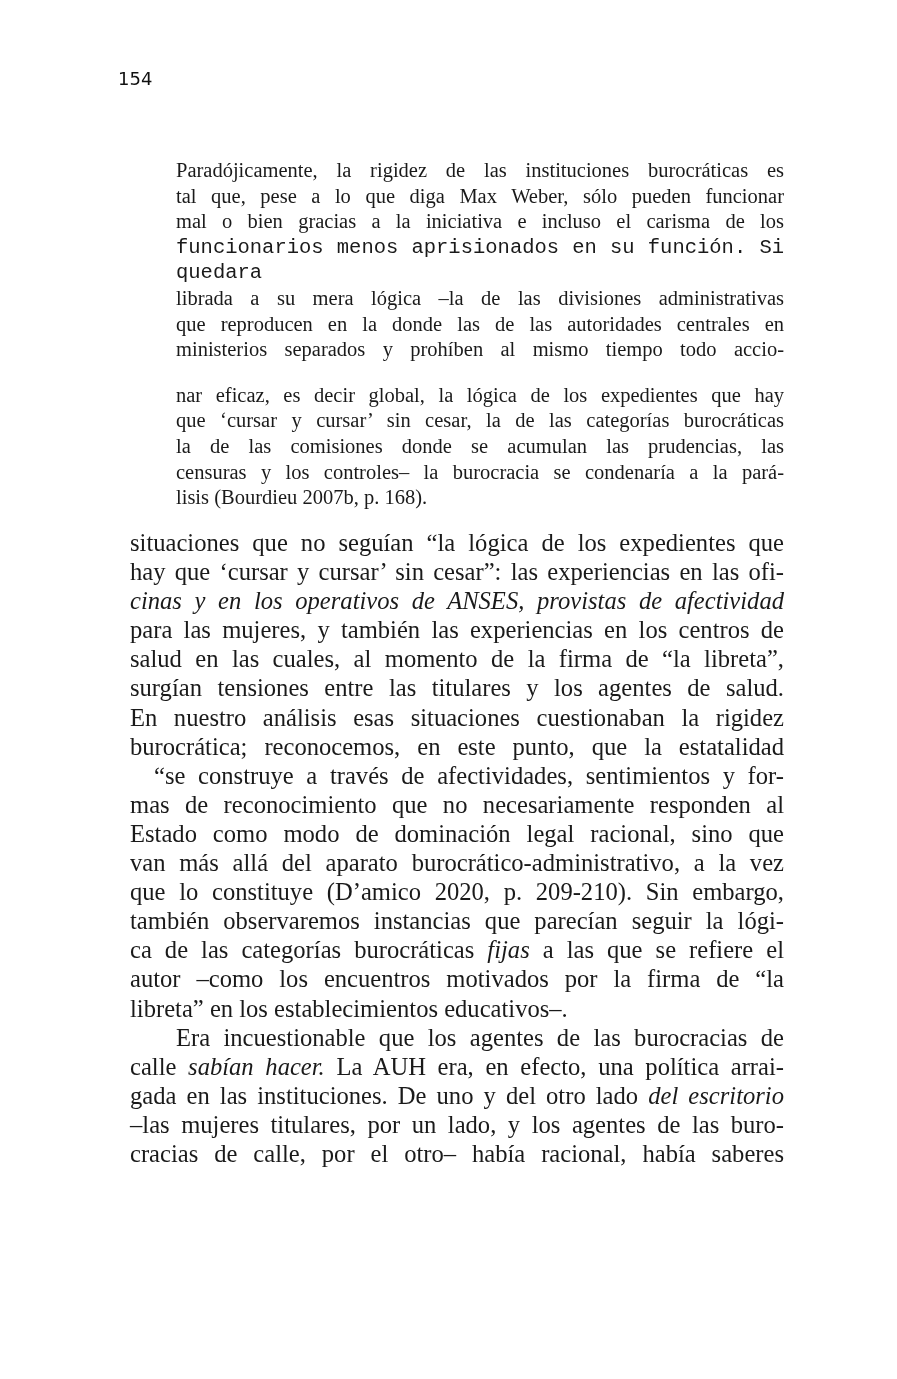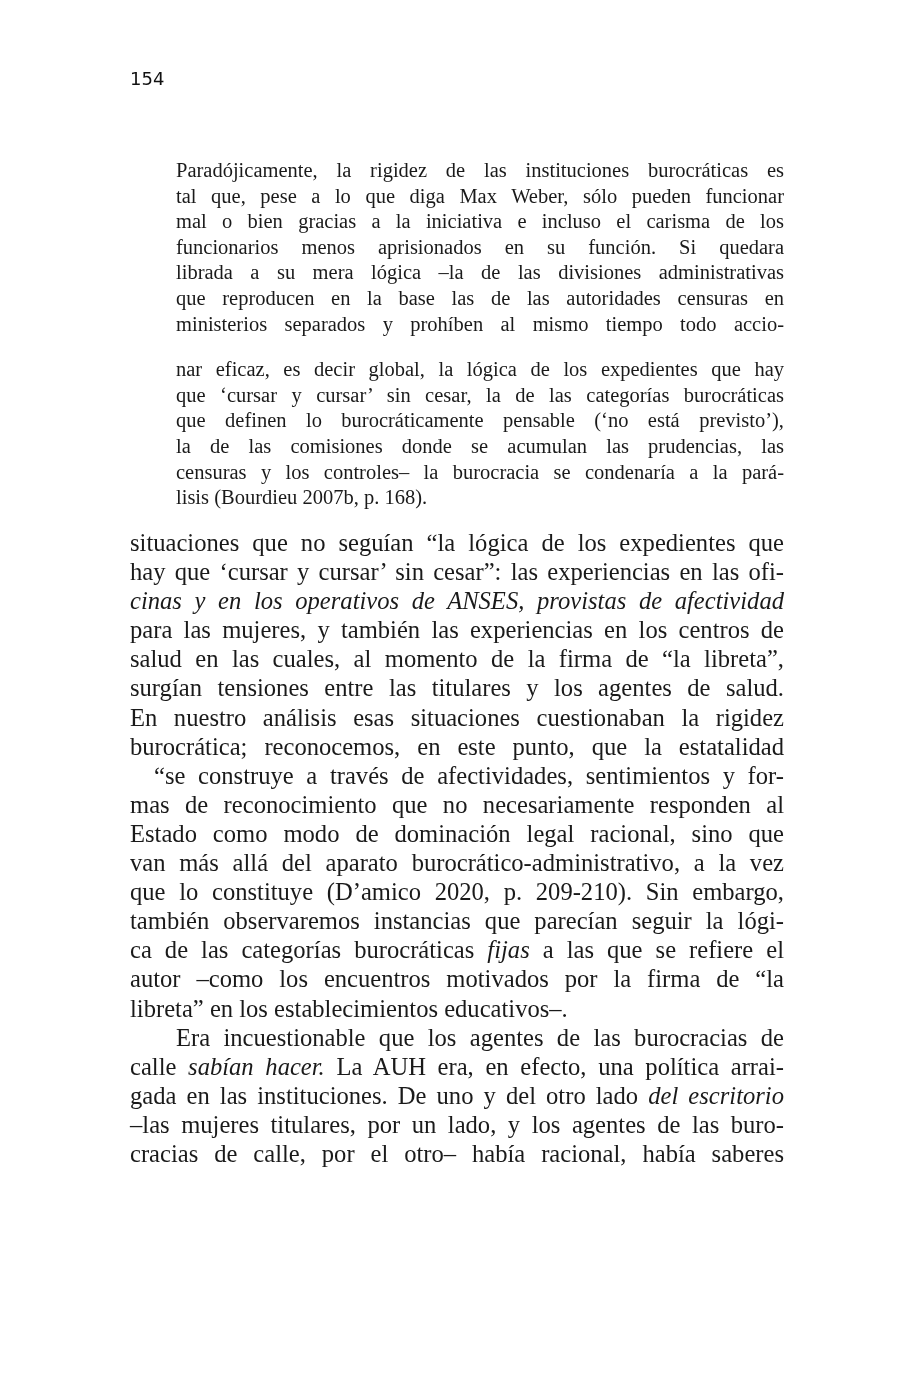--- a/index.html
+++ b/index.html
@@ -9,21 +9,21 @@
   }
   body {
     width: 897px;
     height: 1379px;
     position: relative;
     overflow: hidden;
     color: #1a1a1a;
   }
   .page-number {
     position: absolute;
-    left: 130px;
+    left: 118px;
     top: 68px;
     font-family: "DejaVu Sans", sans-serif;
     font-size: 18px;
     letter-spacing: 0px;
     color: #111;
   }
   .quote {
     position: absolute;
     left: 176px;
     top: 158px;
@@ -62,27 +62,26 @@
 </style>
 </head>
 <body>
 
 <div class="page-number">154</div>
 
 <div class="quote">
   <span class="line" style="white-space: normal;">Paradójicamente, la rigidez de las instituciones burocráticas es</span>
   <span class="line" style="white-space: normal;">tal que, pese a lo que diga Max Weber, sólo pueden funcionar</span>
   <span class="line" style="white-space: normal;">mal o bien gracias a la iniciativa e incluso el carisma de los</span>
-  <span class="line" style="white-space: normal;">funcionarios menos aprisionados en su función. Si quedara</span>
+  <span class="line" style="white-space: normal; font-family: Liberation Mono, monospace;">funcionarios menos aprisionados en su función. Si quedara</span>
   <span class="line" style="white-space: normal;">librada a su mera lógica –la de las divisiones administrativas</span>
-  <span class="line" style="white-space: normal;">que reproducen en la base las de las autoridades censuras en</span>
+  <span class="line" style="white-space: normal;">que reproducen en la donde las de las autoridades centrales en</span>
   <span class="line" style="white-space: normal;">ministerios separados y prohíben al mismo tiempo todo accio-</span>
   <span class="line" style="white-space: normal; margin-top: 20px;">nar eficaz, es decir global, la lógica de los expedientes que hay</span>
   <span class="line" style="white-space: normal; font-family: Liberation Serif, serif;">que ‘cursar y cursar’ sin cesar, la de las categorías burocráticas</span>
-  <span class="line" style="white-space: normal;">que definen lo burocráticamente pensable (‘no está previsto’),</span>
   <span class="line" style="white-space: normal;">la de las comisiones donde se acumulan las prudencias, las</span>
   <span class="line" style="white-space: normal;">censuras y los controles– la burocracia se condenaría a la pará-</span>
   <span class="line last" style="white-space: normal;">lisis (Bourdieu 2007b, p. 168).</span>
 </div>
 
 <div class="body-text">
   <div>
     <span class="line" style="white-space: normal;">situaciones que no seguían “la lógica de los expedientes que</span>
     <span class="line" style="white-space: normal;">hay que ‘cursar y cursar’ sin cesar”: las experiencias en las ofi-</span>
     <span class="line" style="white-space: normal; font-style: italic;">cinas y en los operativos de ANSES, provistas de afectividad</span>

